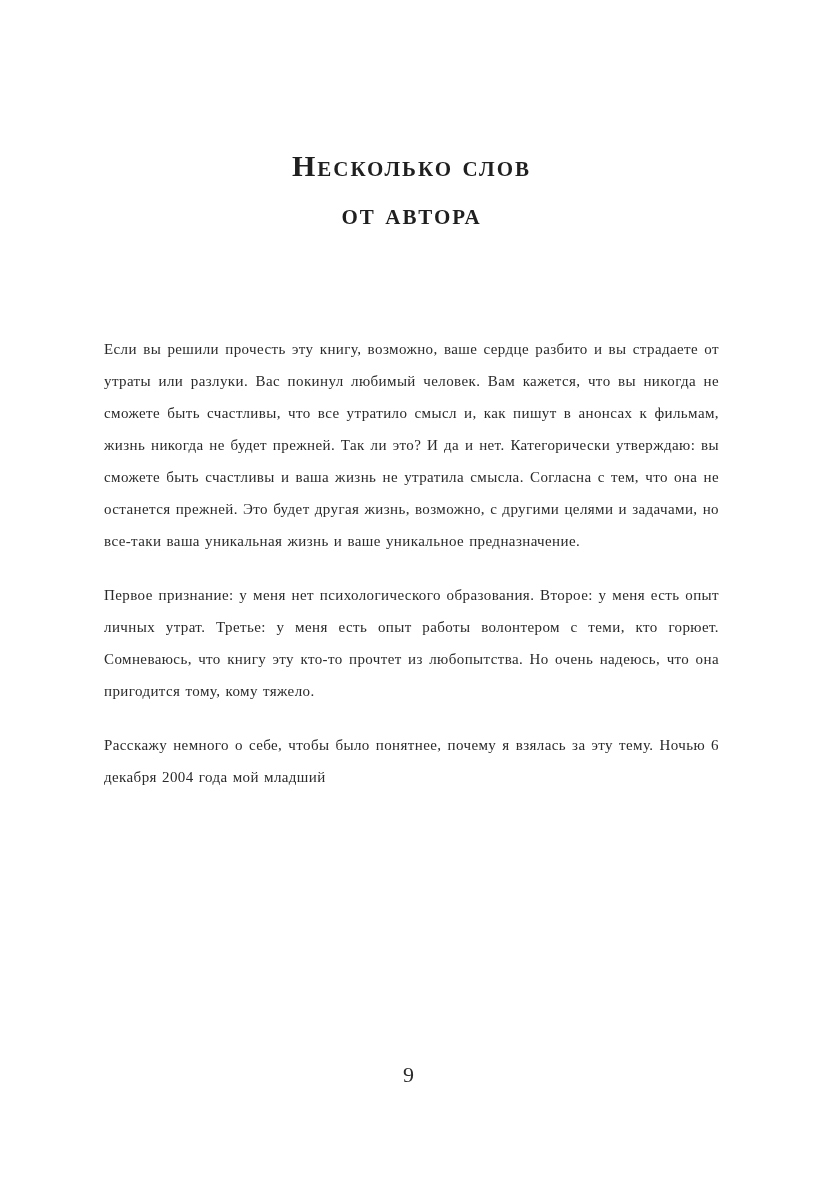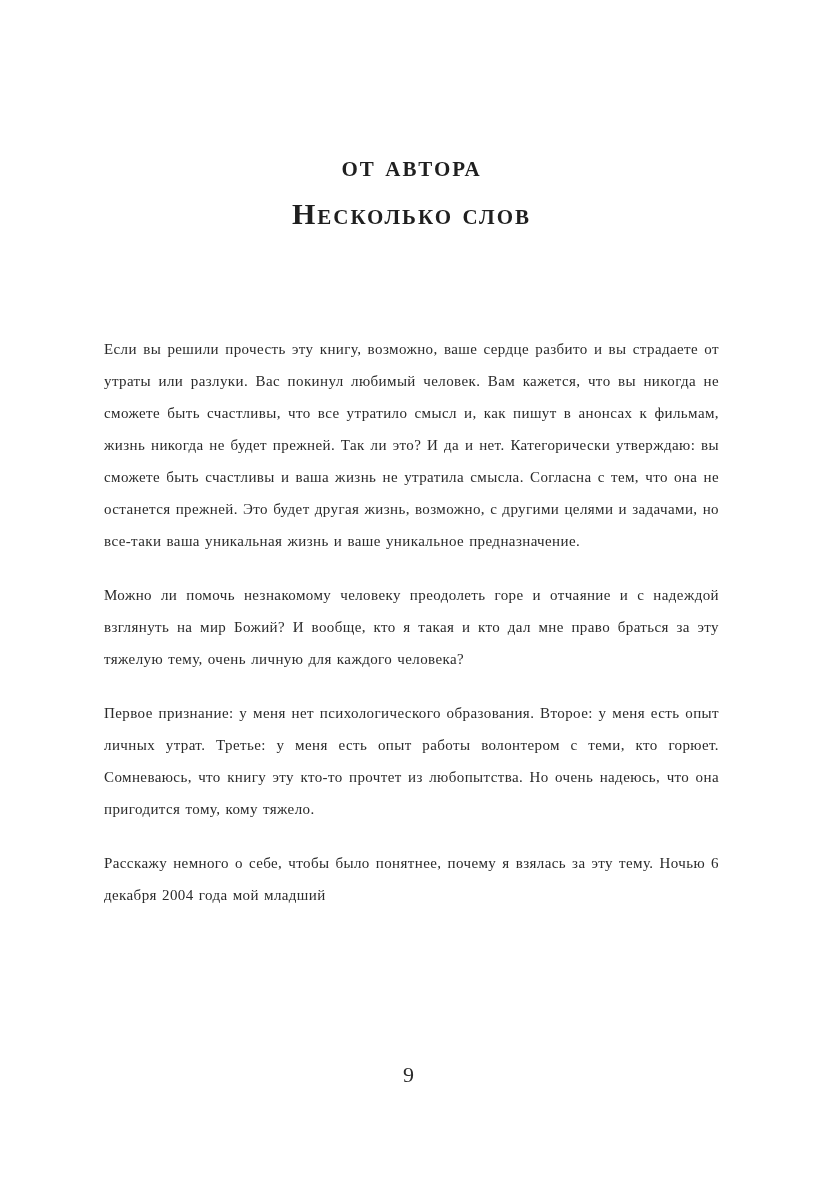--- a/index.html
+++ b/index.html
@@ -59,27 +59,26 @@
     color: #2a2a2a;
   }
 </style>
 </head>
 <body>
 
 <div class="page">
   <div class="content">
 
     <h1 class="chapter-title">
+      <span class="title-line">Несколько слов</span>
       <span class="title-line">от автора</span>
-      <span class="title-line">Несколько слов</span>
     </h1>
 
     <div class="body-text" lang="ru">
       <p>Если вы решили прочесть эту книгу, возможно, ваше сердце разбито и вы страдаете от утраты или разлуки. Вас покинул любимый человек. Вам кажется, что вы никогда не сможете быть счастливы, что все утратило смысл и, как пишут в анонсах к фильмам, жизнь никогда не будет прежней. Так ли это? И да и нет. Категорически утверждаю: вы сможете быть счастливы и ваша жизнь не утратила смысла. Согласна с тем, что она не останется прежней. Это будет другая жизнь, возможно, с другими целями и задачами, но все-таки ваша уникальная жизнь и ваше уникальное предназначение.</p>
-      <p>Можно ли помочь незнакомому человеку преодолеть горе и отчаяние и с надеждой взглянуть на мир Божий? И вообще, кто я такая и кто дал мне право браться за эту тяжелую тему, очень личную для каждого человека?</p>
       <p>Первое признание: у меня нет психологического образования. Второе: у меня есть опыт личных утрат. Третье: у меня есть опыт работы волонтером с теми, кто горюет. Сомневаюсь, что книгу эту кто-то прочтет из любопытства. Но очень надеюсь, что она пригодится тому, кому тяжело.</p>
       <p>Расскажу немного о себе, чтобы было понятнее, почему я взялась за эту тему. Ночью 6 декабря 2004 года мой младший</p>
     </div>
 
   </div>
 
   <div class="page-number">9</div>
 </div>
 
 </body></html>

